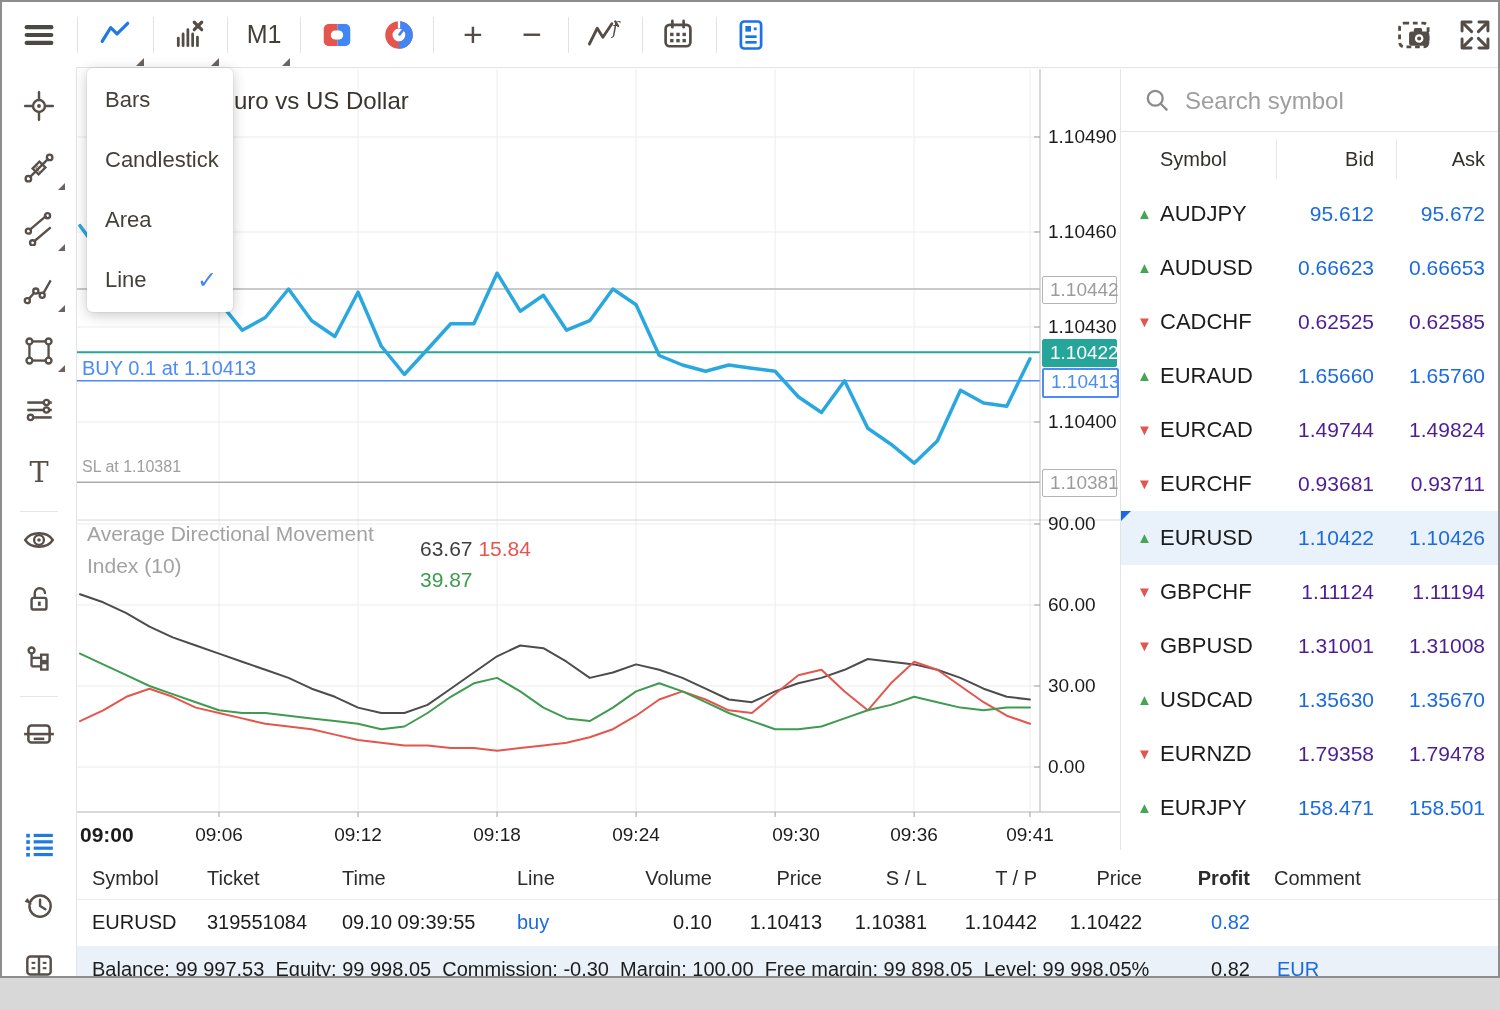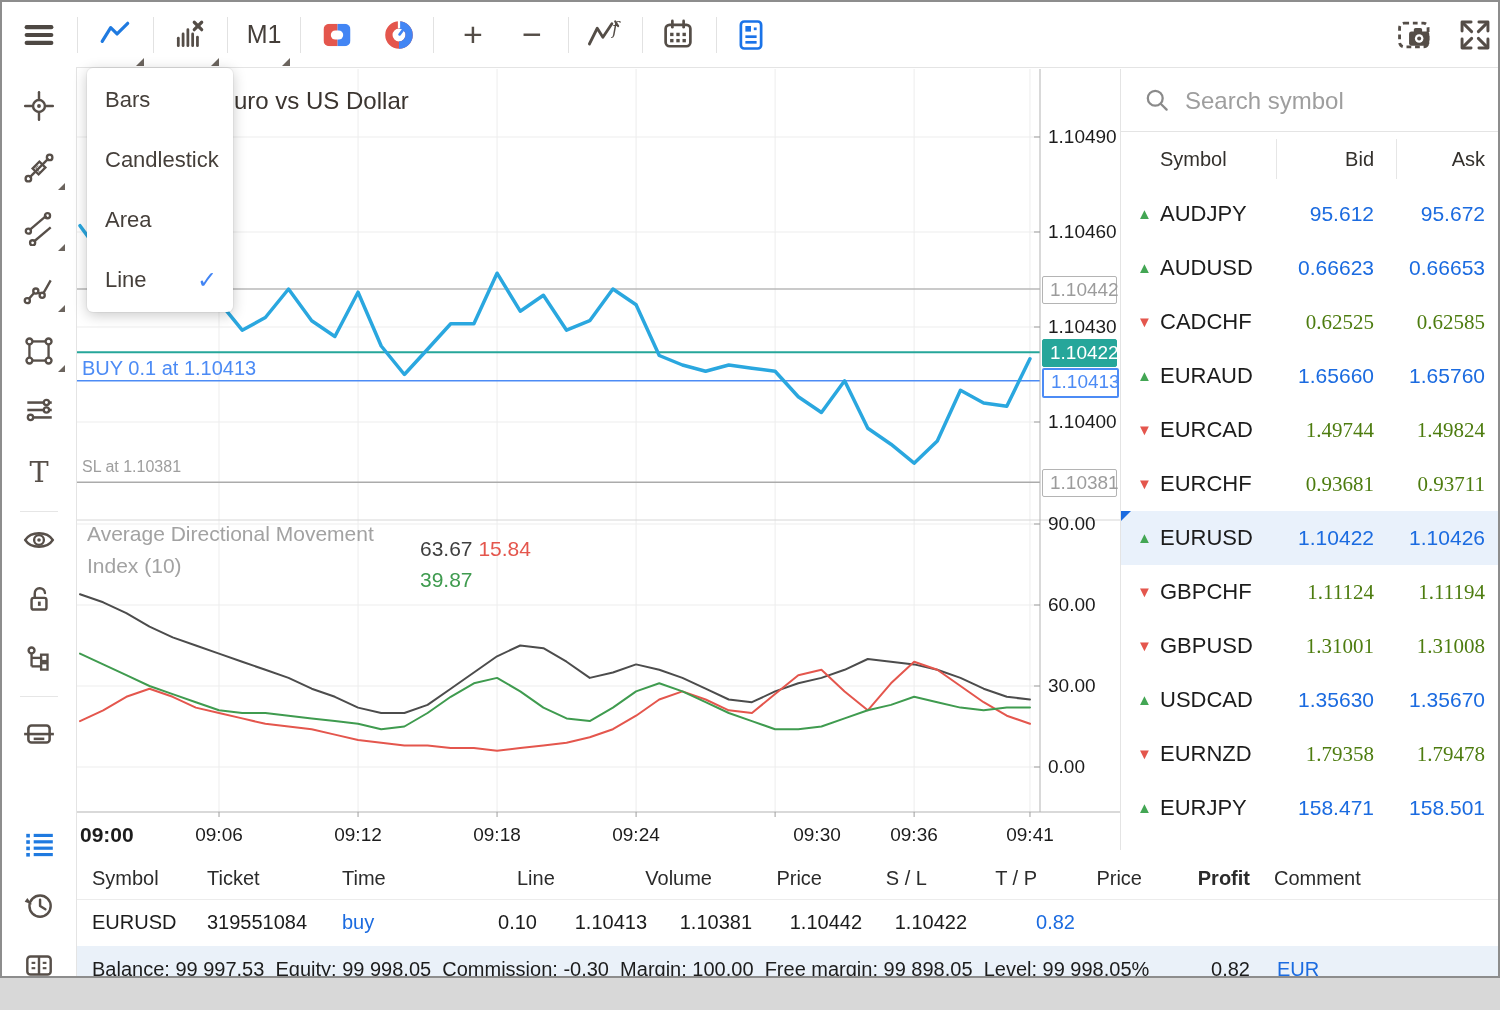--- a/index.html
+++ b/index.html
@@ -58,21 +58,21 @@
   .bt-row{position:absolute;left:0;width:100%;display:flex;padding-left:15px;box-sizing:border-box;}
   .bt-head{top:6px;height:44px;border-bottom:1px solid #ececec;}
   .bt-data{top:50px;height:44px;}
   .bt-cell{height:44px;line-height:44px;font-size:20px;color:#1c1c1c;white-space:nowrap;overflow:hidden;}
   .bt-head .bt-cell{color:#2b2b2b;}
   .statusbar{position:absolute;left:0;top:96px;width:100%;height:46px;background:#eaf1f9;}
   .st-left{position:absolute;left:15px;top:0;height:46px;line-height:46px;font-size:20px;color:#1c1c1c;white-space:pre;}
   .st-profit{position:absolute;right:250px;top:0;height:46px;line-height:46px;font-size:20px;color:#1c1c1c;}
   .st-cur{position:absolute;left:1200px;top:0;height:46px;line-height:46px;font-size:20px;color:#1b6be0;}
   .up{color:#43a654;} .dn{color:#e4564d;}
-  .pblue{color:#1b6be0;} .pred{color:#4d7c0f;font-family:Liberation Serif, serif;}
+  .pblue{color:#1b6be0;} .pred{color:#4c1d95;}
 </style>
 </head>
 <body>
 
 <div class="win">
 
   <div class="toolbar">
     <div class="tb-btn" style="left:14px;width:46px;">
       <svg width="36" height="36" viewBox="0 0 32 32">
           <g stroke="#4e4843" stroke-width="3.6" stroke-linecap="round">
@@ -416,21 +416,21 @@
         <div class="pax-box teal" style="top:270px">1.10422</div>
         <div class="pax-box blue" style="top:299px">1.10413</div>
         <div class="pax-box gray" style="top:400px">1.10381</div>
       </div>
     <div id="taxis">
         <div class="t-lbl bold" style="left:3px">09:00</div>
         <div class="t-lbl" style="left:142px">09:06</div>
         <div class="t-lbl" style="left:281px">09:12</div>
         <div class="t-lbl" style="left:420px">09:18</div>
         <div class="t-lbl" style="left:559px">09:24</div>
-        <div class="t-lbl" style="left:740px">09:30</div>
+        <div class="t-lbl" style="left:719px">09:30</div>
         <div class="t-lbl" style="left:837px">09:36</div>
         <div class="t-lbl" style="left:953px">09:41</div>
       </div>
   </div>
 
   <div class="menu" id="ctmenu">
       <div class="menu-item">
         <span>Bars</span>
       </div>
       <div class="menu-item">
@@ -546,20 +546,21 @@
         <div class="bt-cell" style="width:110px;text-align:right;">Price</div>
         <div class="bt-cell" style="width:105px;text-align:right;">S / L</div>
         <div class="bt-cell" style="width:110px;text-align:right;">T / P</div>
         <div class="bt-cell" style="width:105px;text-align:right;">Price</div>
         <div class="bt-cell" style="width:108px;text-align:right;font-weight:bold;">Profit</div>
         <div class="bt-cell" style="width:160px;text-align:left;margin-left:24px;">Comment</div>
       </div>
     <div class="bt-row bt-data" id="btdata">
         <div class="bt-cell" style="width:115px;text-align:left;">EURUSD</div>
         <div class="bt-cell" style="width:135px;text-align:left;">319551084</div>
+        <div class="bt-cell" style="width:175px;text-align:left;">09.10 09:39:55</div>
         <div class="bt-cell" style="width:90px;text-align:left;color:#1b6be0;">buy</div>
         <div class="bt-cell" style="width:105px;text-align:right;">0.10</div>
         <div class="bt-cell" style="width:110px;text-align:right;">1.10413</div>
         <div class="bt-cell" style="width:105px;text-align:right;">1.10381</div>
         <div class="bt-cell" style="width:110px;text-align:right;">1.10442</div>
         <div class="bt-cell" style="width:105px;text-align:right;">1.10422</div>
         <div class="bt-cell" style="width:108px;text-align:right;color:#1b6be0;">0.82</div>
         <div class="bt-cell" style="width:160px;text-align:left;margin-left:24px;"></div>
       </div>
     <div class="statusbar">

